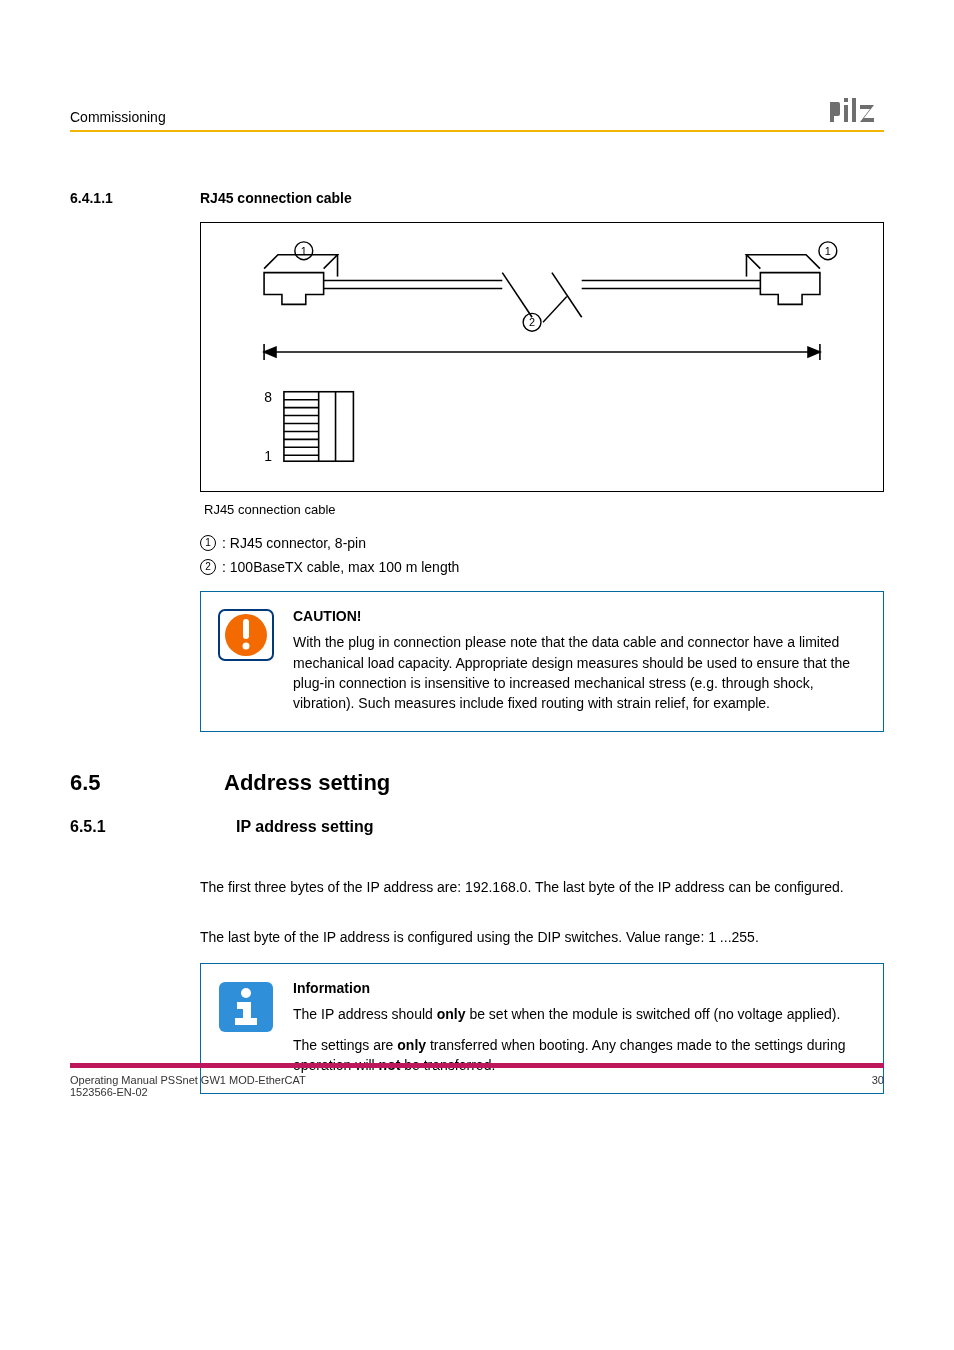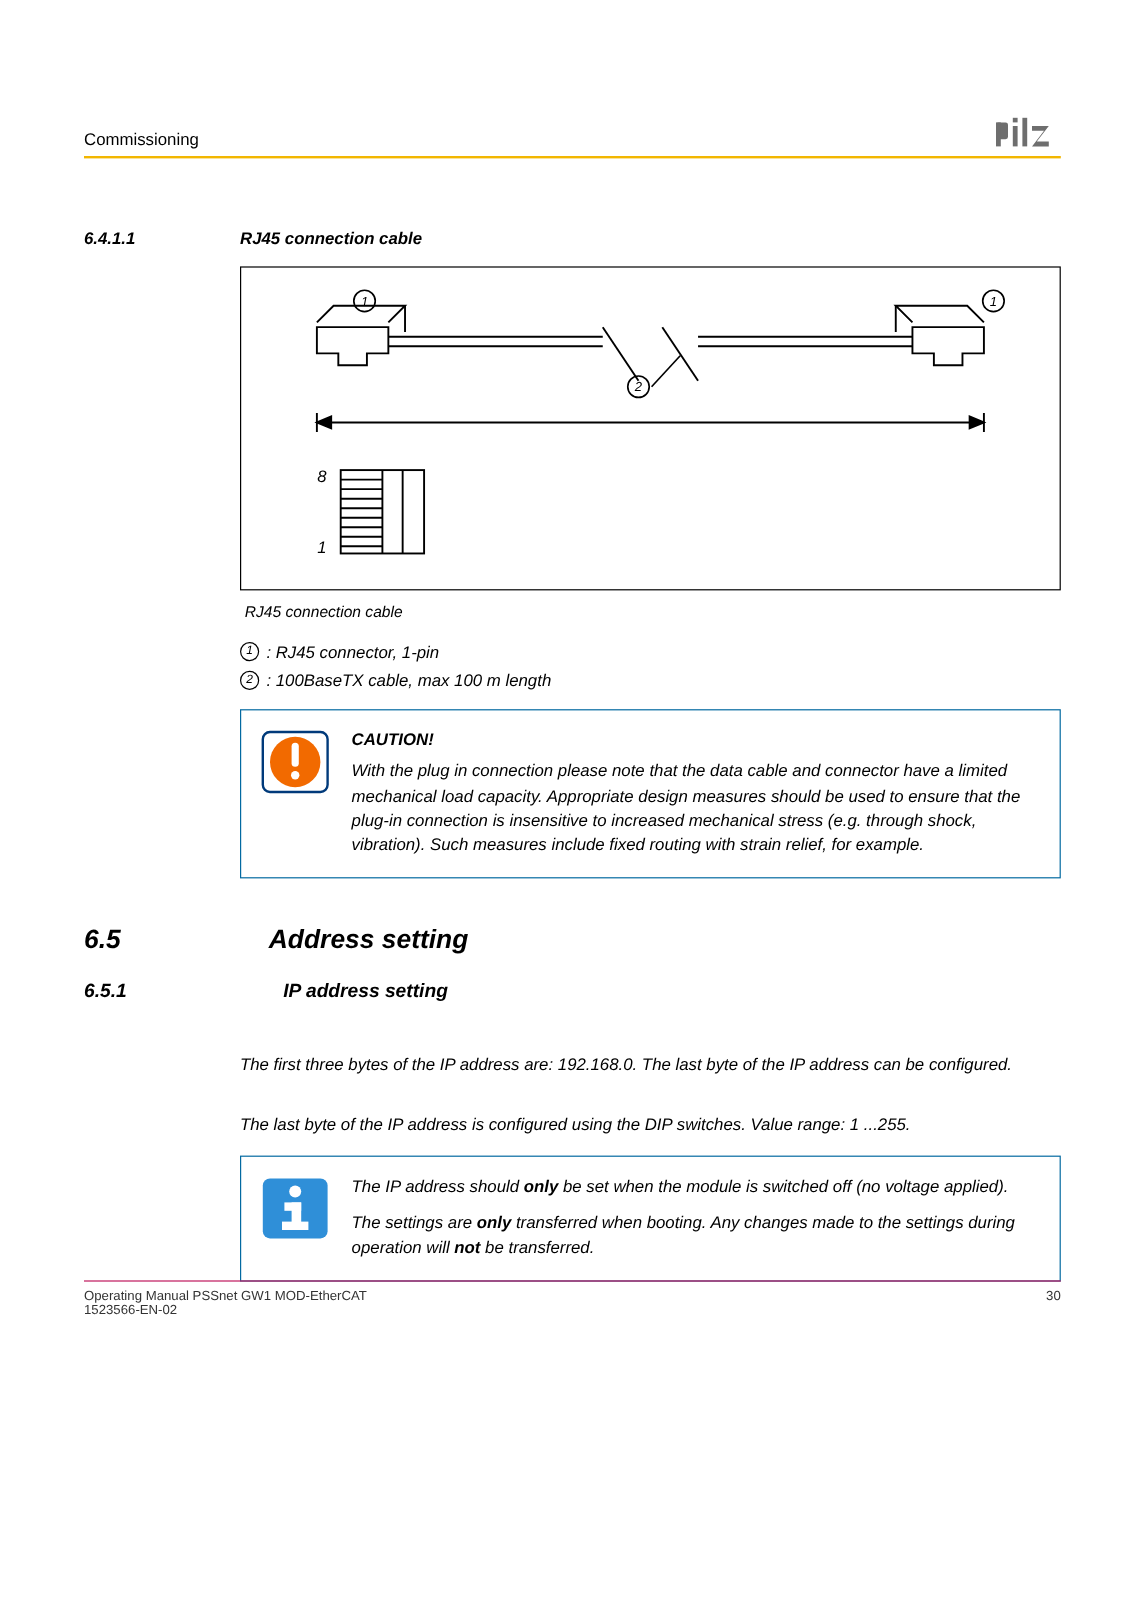--- a/index.html
+++ b/index.html
@@ -3,36 +3,36 @@
 <meta charset="utf-8">
 <style>
   * { box-sizing: border-box; margin: 0; padding: 0; }
   html, body { width: 954px; height: 1350px; background: #fff; font-family: Arial, Helvetica, sans-serif; color: #000; }
   .page { width: 954px; height: 1142px; position: relative; padding: 90px 70px 40px 70px; }
   .running-head { position: absolute; top: 108px; left: 70px; right: 70px; }
   .running-head .title { font-size: 14px; color: #000; }
   .running-head .logo { position: absolute; right: 0; top: -10px; }
   .rule { position: absolute; top: 130px; left: 70px; right: 70px; height: 2px; background: #f2b600; }
   .content { position: absolute; top: 190px; left: 70px; right: 70px; }
-  .row { display: flex; align-items: flex-end; margin-bottom: 10px; font-style: italic; }
+  .row { display: flex; align-items: flex-end; margin-bottom: 10px; }
   .numcol { width: 130px; flex: 0 0 130px; font-size: 14px; font-weight: bold; }
   .bodycol { flex: 1; }
   .h3 { font-size: 14px; font-weight: bold; }
   .h1 { font-size: 22px; font-weight: bold; }
   .h2 { font-size: 16px; font-weight: bold; }
   .figure-box { border: 1px solid #000; width: 100%; height: 270px; position: relative; margin-top: 6px; margin-bottom: 10px; }
   .caption { font-size: 13px; margin-bottom: 18px; margin-left: 4px; }
   .legend { font-size: 14px; display: flex; align-items: center; gap: 6px; margin-bottom: 8px; }
   .circnum { display: inline-flex; width: 16px; height: 16px; border: 1.2px solid #000; border-radius: 50%; align-items: center; justify-content: center; font-size: 10px; line-height: 1; }
   .callout { border: 1px solid #0369a1; width: 100%; padding: 14px 16px 18px 16px; display: flex; gap: 18px; margin-top: 16px; margin-bottom: 28px; }
   .callout .icon { flex: 0 0 58px; }
   .callout .text { flex: 1; font-size: 14px; line-height: 1.45; }
   .callout .text .hd { font-weight: bold; margin-bottom: 6px; }
   .para { font-size: 14px; line-height: 1.45; margin-bottom: 12px; margin-top: 29px; }
-  .footer { position: absolute; left: 70px; right: 70px; bottom: 44px; border-top: 1px solid #be185d; padding-top: 6px; display: flex; justify-content: space-between; font-size: 11px; color: #333; }
+  .footer { position: absolute; left: 70px; right: 70px; bottom: 44px; border-top: 5px solid #be185d; padding-top: 6px; display: flex; justify-content: space-between; font-size: 11px; color: #333; }
   .bold { font-weight: bold; }
 </style>
 </head>
 <body>
 
 <div class="page">
 
   <div class="running-head">
     <span class="title">Commissioning</span>
     <span class="logo">
@@ -118,21 +118,21 @@
               <line x1="80" y1="234" x2="115" y2="234"></line>
             </g>
             <text x="68" y="180" font-size="14" text-anchor="end" font-family="Arial">8</text>
             <text x="68" y="240" font-size="14" text-anchor="end" font-family="Arial">1</text>
           </svg>
         </div>
         <div class="caption">RJ45 connection cable</div>
 
         <div class="legend">
           <span class="circnum">1</span>
-          <span>: RJ45 connector, 1-pin</span>
+          <span>: RJ45 connector, 8-pin</span>
         </div>
         <div class="legend">
           <span class="circnum">2</span>
           <span>: 100BaseTX cable, max 100 m length</span>
         </div>
 
         <div class="callout">
           <div class="icon">
             <svg width="58" height="58" viewBox="0 0 58 58">
               <path d="M8 4 h42 a6 6 0 0 1 6 6 v38 a6 6 0 0 1 -6 6 h-42 a6 6 0 0 1 -6 -6 v-38 a6 6 0 0 1 6 -6 z" fill="none" stroke="#003a7a" stroke-width="2"></path>
@@ -173,20 +173,21 @@
           <div class="icon">
             <svg width="58" height="58" viewBox="0 0 58 58">
               <path d="M8 4 h42 a6 6 0 0 1 6 6 v38 a6 6 0 0 1 -6 6 h-42 a6 6 0 0 1 -6 -6 v-38 a6 6 0 0 1 6 -6 z" fill="#2f8fd8"></path>
               <circle cx="29" cy="15" r="5" fill="#fff"></circle>
               <rect x="20" y="24" width="14" height="7" fill="#fff"></rect>
               <rect x="26" y="24" width="8" height="22" fill="#fff"></rect>
               <rect x="18" y="40" width="22" height="7" fill="#fff"></rect>
             </svg>
           </div>
           <div class="text">
+            <div class="hd">Information</div>
             <p style="margin-bottom:10px;">
               <span>The IP address should </span><span class="bold">only</span><span> be set when the module is switched off (no voltage applied).</span>
             </p>
             <p>
               <span>The settings are </span><span class="bold">only</span><span> transferred when booting. Any changes made to the settings during operation will </span><span class="bold">not</span><span> be transferred.</span>
             </p>
           </div>
         </div>
       </div>
     </div>

